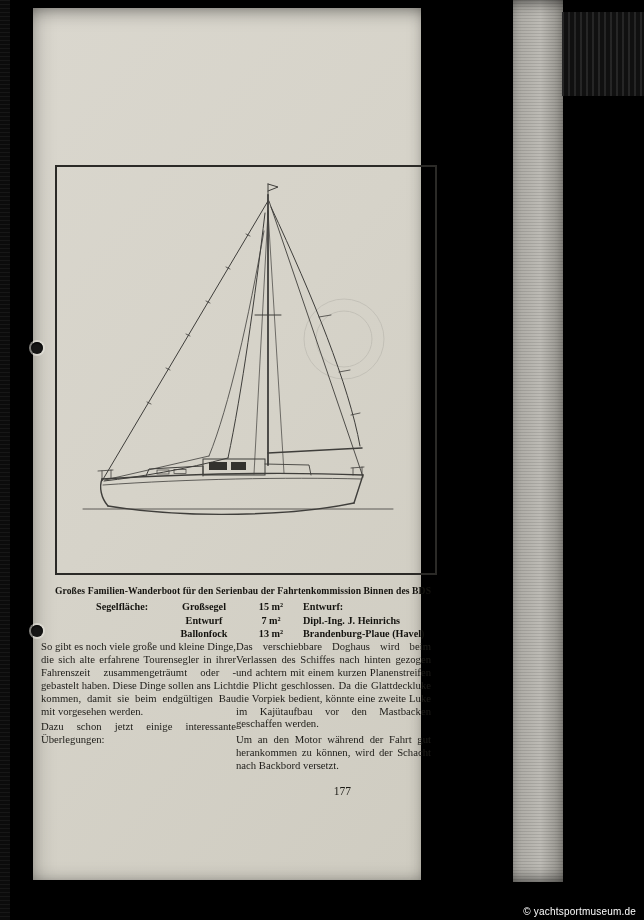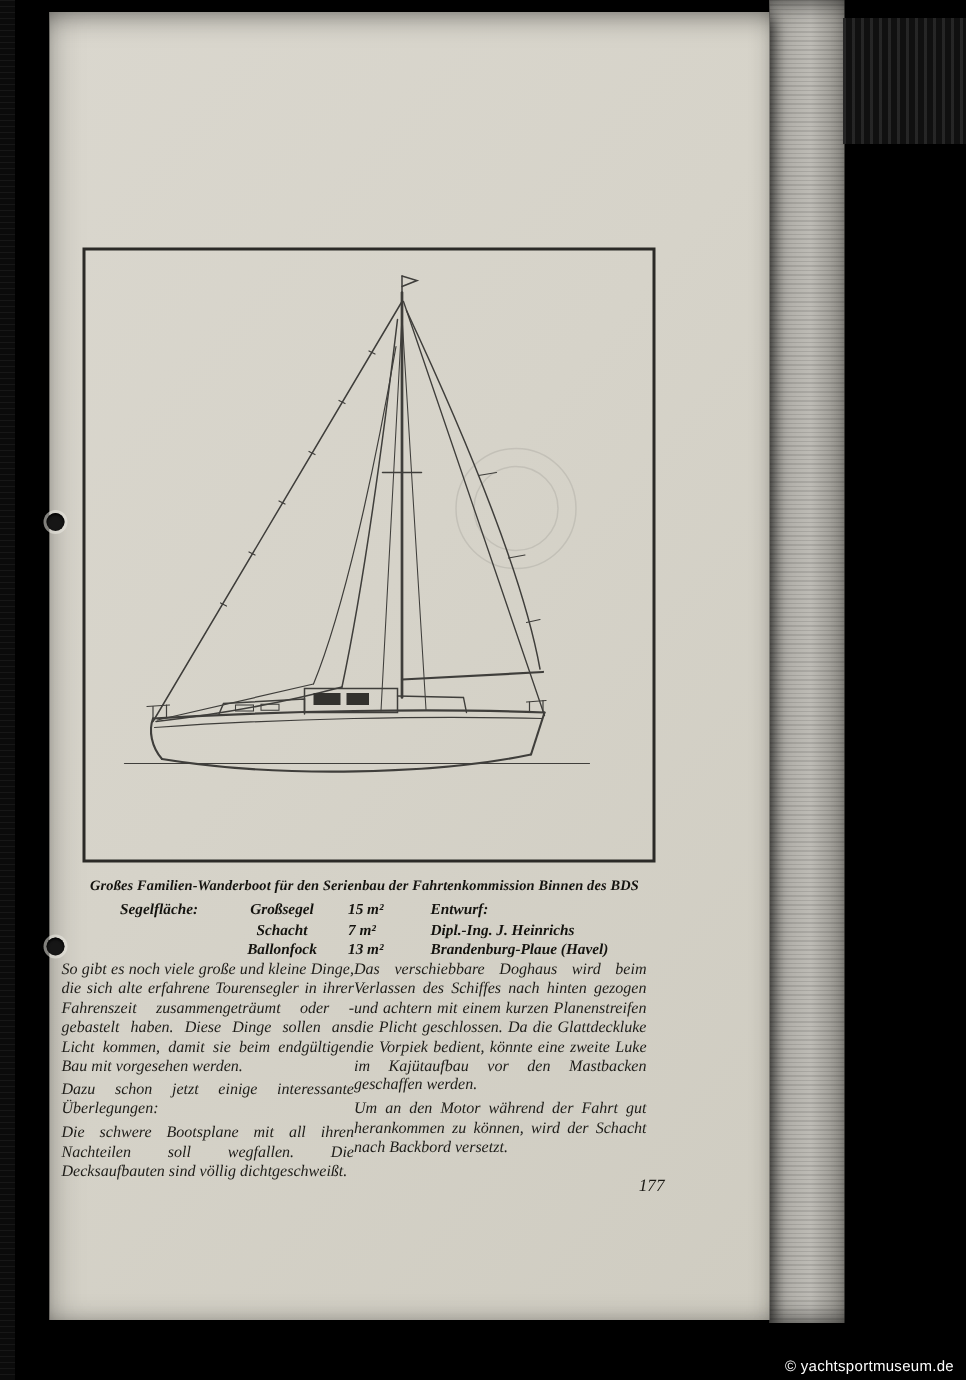--- a/index.html
+++ b/index.html
@@ -20,55 +20,54 @@
   }
   .fore-edge::after{
     content:"";position:absolute;inset:0;
     background:repeating-linear-gradient(to bottom,rgba(0,0,0,.10) 0 1px,transparent 1px 3px);
   }
   .corner-page-edges{
     position:absolute;left:562px;top:12px;width:82px;height:84px;background:#101010;
     background-image:repeating-linear-gradient(to right,rgba(255,255,255,.09) 0 2px,transparent 2px 6px);
   }
   .page{
-    position:absolute;left:33px;top:8px;width:480px;height:872px;
+    position:absolute;left:33px;top:8px;width:388px;height:872px;
     background:linear-gradient(130deg,#dad7ce 0%,#d6d3c9 45%,#cfccc1 100%);
     box-shadow:
       inset 0 14px 20px -14px rgba(0,0,0,.55),
       inset 16px 0 26px -20px rgba(0,0,0,.40),
       inset -10px 0 18px -14px rgba(0,0,0,.28),
       inset 0 -12px 18px -14px rgba(0,0,0,.35),
       3px 4px 10px rgba(0,0,0,.7);
     color:#1c1b18;
-    font-style:italic;
   }
   .hole{
     position:absolute;left:-2px;width:12px;height:12px;border-radius:50%;
     background:#161616;
     box-shadow:0 0 0 2px rgba(235,233,225,.55), inset 0 1px 2px #000;
   }
   .hole-top{top:334px;}
   .hole-bottom{top:617px;}
   .figure-frame{
     position:absolute;left:22px;top:157px;width:378px;height:406px;
     border:2px solid #2b2a27;
   }
   .figure-frame svg{display:block;}
   .caption{
     position:absolute;left:8px;top:577px;width:404px;
     font-weight:bold;font-size:9.6px;line-height:11px;text-align:center;letter-spacing:.1px;color:#14130f;
   }
   .spec-grid{
-    position:absolute;left:8px;top:593px;width:404px;
+    position:absolute;left:24px;top:593px;width:404px;
     display:grid;grid-template-columns:64px 70px 46px auto;column-gap:9px;row-gap:1px;
     padding-left:39px;box-sizing:border-box;
     font-weight:bold;font-size:10.2px;line-height:12.6px;color:#14130f;
   }
   .sl{text-align:center;}
-  .sv{text-align:left;}
+  .sv{text-align:center;}
   .columns{
     position:absolute;left:8px;top:632px;width:404px;
     display:flex;
   }
   .col{width:195px;font-size:10.7px;line-height:12.9px;text-align:justify;color:#1d1c18;}
   .col p{margin:0 0 3px 0;}
   .page-number{
     position:absolute;right:70px;top:777px;font-size:11.5px;color:#1a1914;
   }
   .watermark{
@@ -163,35 +162,34 @@
 
     <div class="caption">Großes Familien-Wanderboot für den Serienbau der Fahrtenkommission Binnen des BDS</div>
 
     <div class="spec-grid">
       <div class="sh">Segelfläche:</div>
       <div class="sl">Großsegel</div>
       <div class="sv">15 m²</div>
       <div class="srh">Entwurf:</div>
 
       <div></div>
-      <div class="sl">Schacht</div>
+      <div class="sl">Entwurf</div>
       <div class="sv">7 m²</div>
       <div class="sr">Dipl.-Ing. J. Heinrichs</div>
 
       <div></div>
       <div class="sl">Ballonfock</div>
       <div class="sv">13 m²</div>
       <div class="sr">Brandenburg-Plaue (Havel)</div>
     </div>
 
     <div class="columns">
       <div class="col">
         <p>So gibt es noch viele große und kleine Dinge, die sich alte erfahrene Tourensegler in ihrer Fahrenszeit zusammengeträumt oder -gebastelt haben. Diese Dinge sollen ans Licht kommen, damit sie beim endgültigen Bau mit vorgesehen werden.</p>
         <p>Dazu schon jetzt einige interessante Überlegungen:</p>
-        <p>Die schwere Bootsplane mit all ihren Nachteilen soll wegfallen. Die Decksaufbauten sind völlig dichtgeschweißt.</p>
       </div>
       <div class="col">
         <p>Das verschiebbare Doghaus wird beim Verlassen des Schiffes nach hinten gezogen und achtern mit einem kurzen Planenstreifen die Plicht geschlossen. Da die Glattdeckluke die Vorpiek bedient, könnte eine zweite Luke im Kajütaufbau vor den Mastbacken geschaffen werden.</p>
         <p>Um an den Motor während der Fahrt gut herankommen zu können, wird der Schacht nach Backbord versetzt.</p>
       </div>
     </div>
 
     <div class="page-number">177</div>
   </div>
 

